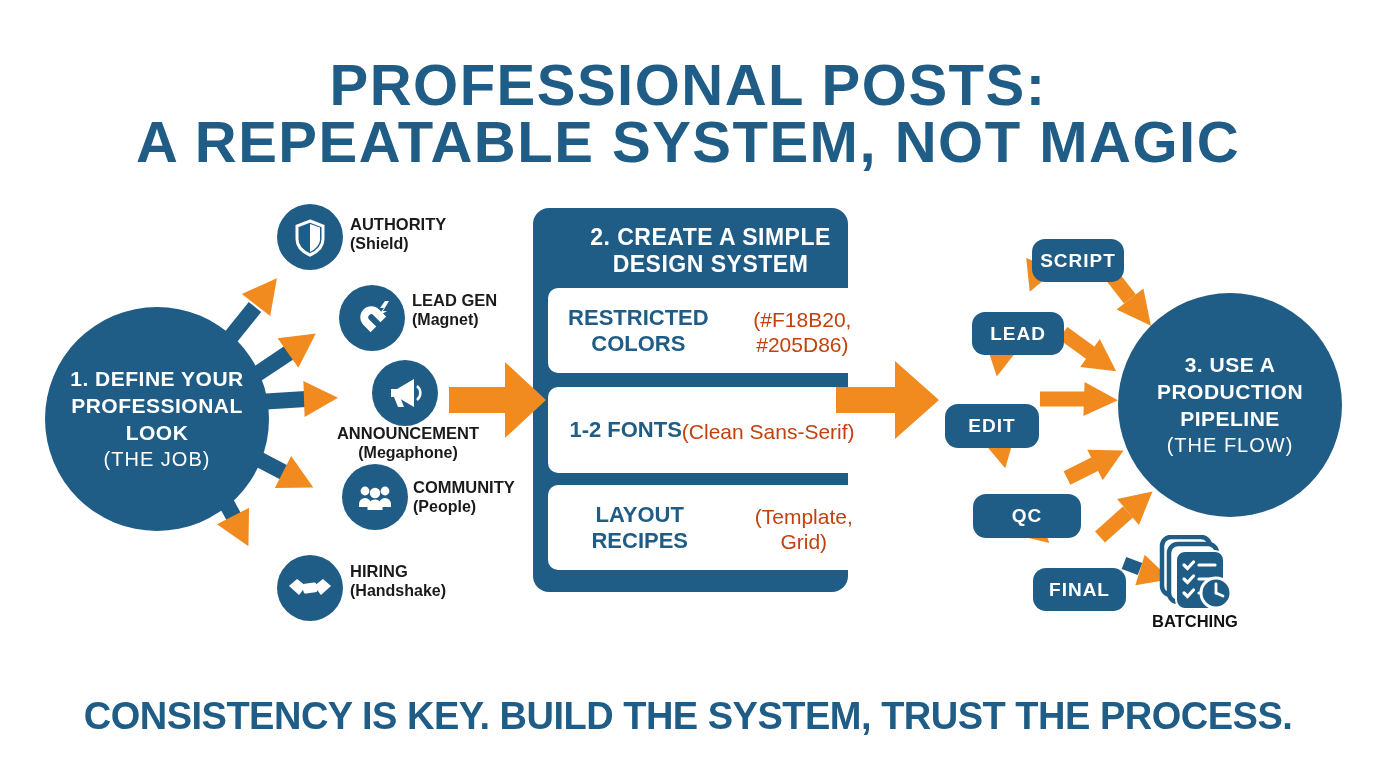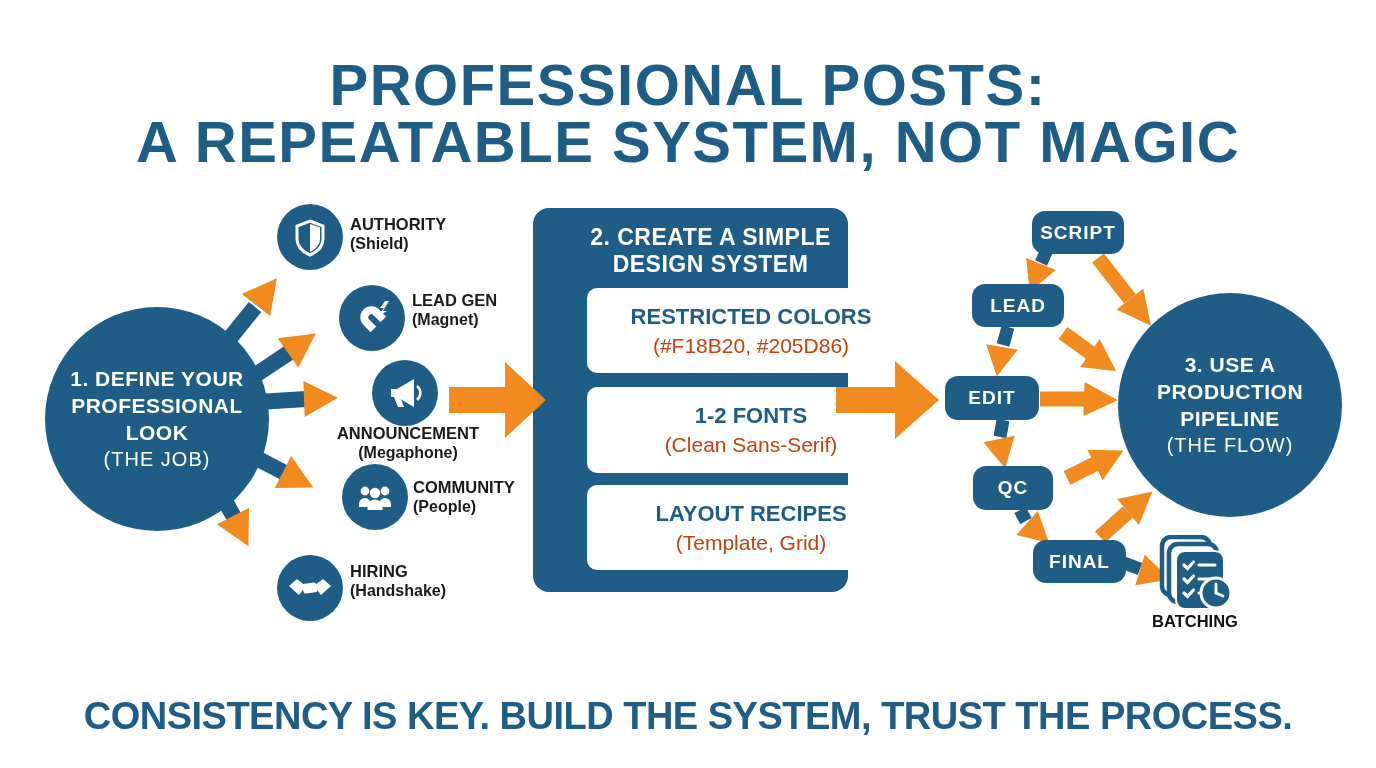--- a/index.html
+++ b/index.html
@@ -14,41 +14,41 @@
              align-items:center;justify-content:center;text-align:center;color:#fff;}
   #circle-step1{left:45px;top:307px;width:224px;height:224px;}
   #circle-step3{left:1118px;top:293px;width:224px;height:224px;}
   .circle-line{font-weight:800;font-size:21px;line-height:27px;letter-spacing:0.5px;}
   .circle-sub{font-weight:400;font-size:20px;line-height:27px;letter-spacing:1px;}
   
   #step2-box{left:533px;top:208px;width:315px;height:384px;background:#205D86;border-radius:16px;z-index:1;}
   .box-header{position:absolute;left:0;top:16px;width:100%;text-align:center;color:#fff;
               font-weight:800;font-size:23px;line-height:27px;letter-spacing:0.5px;padding-left:20px;}
   .card{position:absolute;left:15px;width:328px;background:#fff;border-radius:10px;
-        display:flex;flex-direction:column;align-items:center;justify-content:center;text-align:center;margin-left:39px;}
+        display:flex;flex-direction:row;align-items:center;justify-content:center;text-align:center;}
   .card-heading{color:#205D86;font-weight:800;font-size:22px;line-height:26px;}
   .card-detail{color:#c2410c;font-weight:500;font-size:21px;line-height:25px;margin-top:3px;text-align:center;}
   #card-0{top:80px;height:85px;}
   #card-1{top:179px;height:86px;}
   #card-2{top:277px;height:85px;}
   
   #arrow-layer{left:0;top:0;width:1376px;height:768px;z-index:2;pointer-events:none;}
   
   .icon-circle{width:66px;height:66px;border-radius:50%;background:#205D86;z-index:3;
                display:flex;align-items:center;justify-content:center;}
   .pt-label{z-index:3;color:#1a1a1a;}
   .pt-name{font-weight:800;font-size:16.5px;line-height:19px;}
   .pt-sub{font-weight:700;font-size:16px;line-height:19px;}
   
   .node{background:#205D86;border-radius:13px;color:#fff;font-weight:800;font-size:19px;
-        letter-spacing:1px;display:flex;align-items:center;justify-content:center;z-index:3;}
+        letter-spacing:1px;display:flex;align-items:center;justify-content:center;z-index:3;margin-top:28px;}
   #node-script{left:1032px;top:211px;width:92px;height:43px;}
   #node-draft {left:972px; top:284px;width:92px;height:43px;}
   #node-edit  {left:945px; top:376px;width:94px;height:44px;}
-  #node-qc    {left:973px; top:466px;width:80px;height:44px;}
+  #node-qc    {left:973px; top:466px;width:108px;height:44px;}
   #node-final {left:1033px;top:540px;width:93px;height:43px;}
   
   #batching-icon{left:1156px;top:535px;z-index:3;}
   #batching-label{left:1120px;top:612px;width:150px;text-align:center;color:#111;
                   font-weight:800;font-size:16.5px;z-index:3;}
   
   .tagline{left:0;top:668px;width:1376px;text-align:center;color:#205D86;font-weight:800;
            font-size:38px;letter-spacing:-0.5px;z-index:3;margin-top:27px;}
 </style>
 </head>

